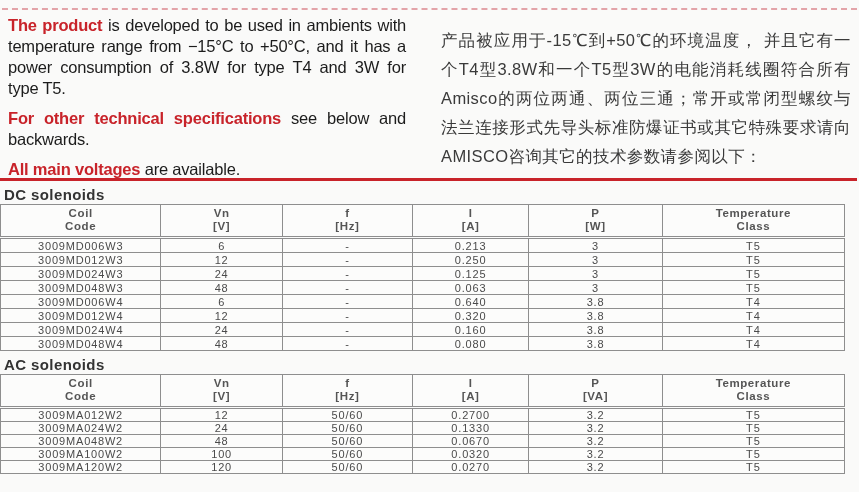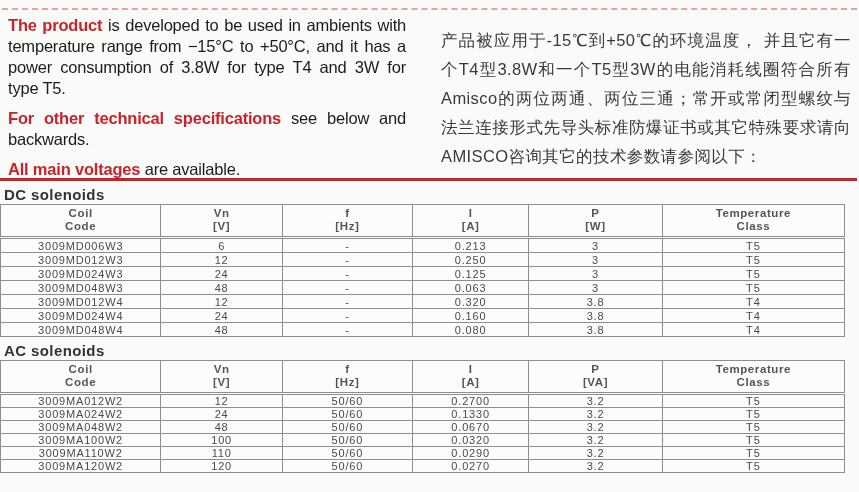--- a/index.html
+++ b/index.html
@@ -173,20 +173,28 @@
         </tr>
         <tr>
           <td>3009MD048W3</td>
           <td>48</td>
           <td>-</td>
           <td>0.063</td>
           <td>3</td>
           <td>T5</td>
         </tr>
         <tr>
+          <td>3009MD006W4</td>
+          <td>6</td>
+          <td>-</td>
+          <td>0.640</td>
+          <td>3.8</td>
+          <td>T4</td>
+        </tr>
+        <tr>
           <td>3009MD012W4</td>
           <td>12</td>
           <td>-</td>
           <td>0.320</td>
           <td>3.8</td>
           <td>T4</td>
         </tr>
         <tr>
           <td>3009MD024W4</td>
           <td>24</td>
@@ -253,28 +261,20 @@
         </tr>
         <tr>
           <td>3009MA100W2</td>
           <td>100</td>
           <td>50/60</td>
           <td>0.0320</td>
           <td>3.2</td>
           <td>T5</td>
         </tr>
         <tr>
-          <td>3009MA110W2</td>
-          <td>110</td>
-          <td>50/60</td>
-          <td>0.0290</td>
-          <td>3.2</td>
-          <td>T5</td>
-        </tr>
-        <tr>
           <td>3009MA120W2</td>
           <td>120</td>
           <td>50/60</td>
           <td>0.0270</td>
           <td>3.2</td>
           <td>T5</td>
         </tr>
       </tbody>
   </table>
 

